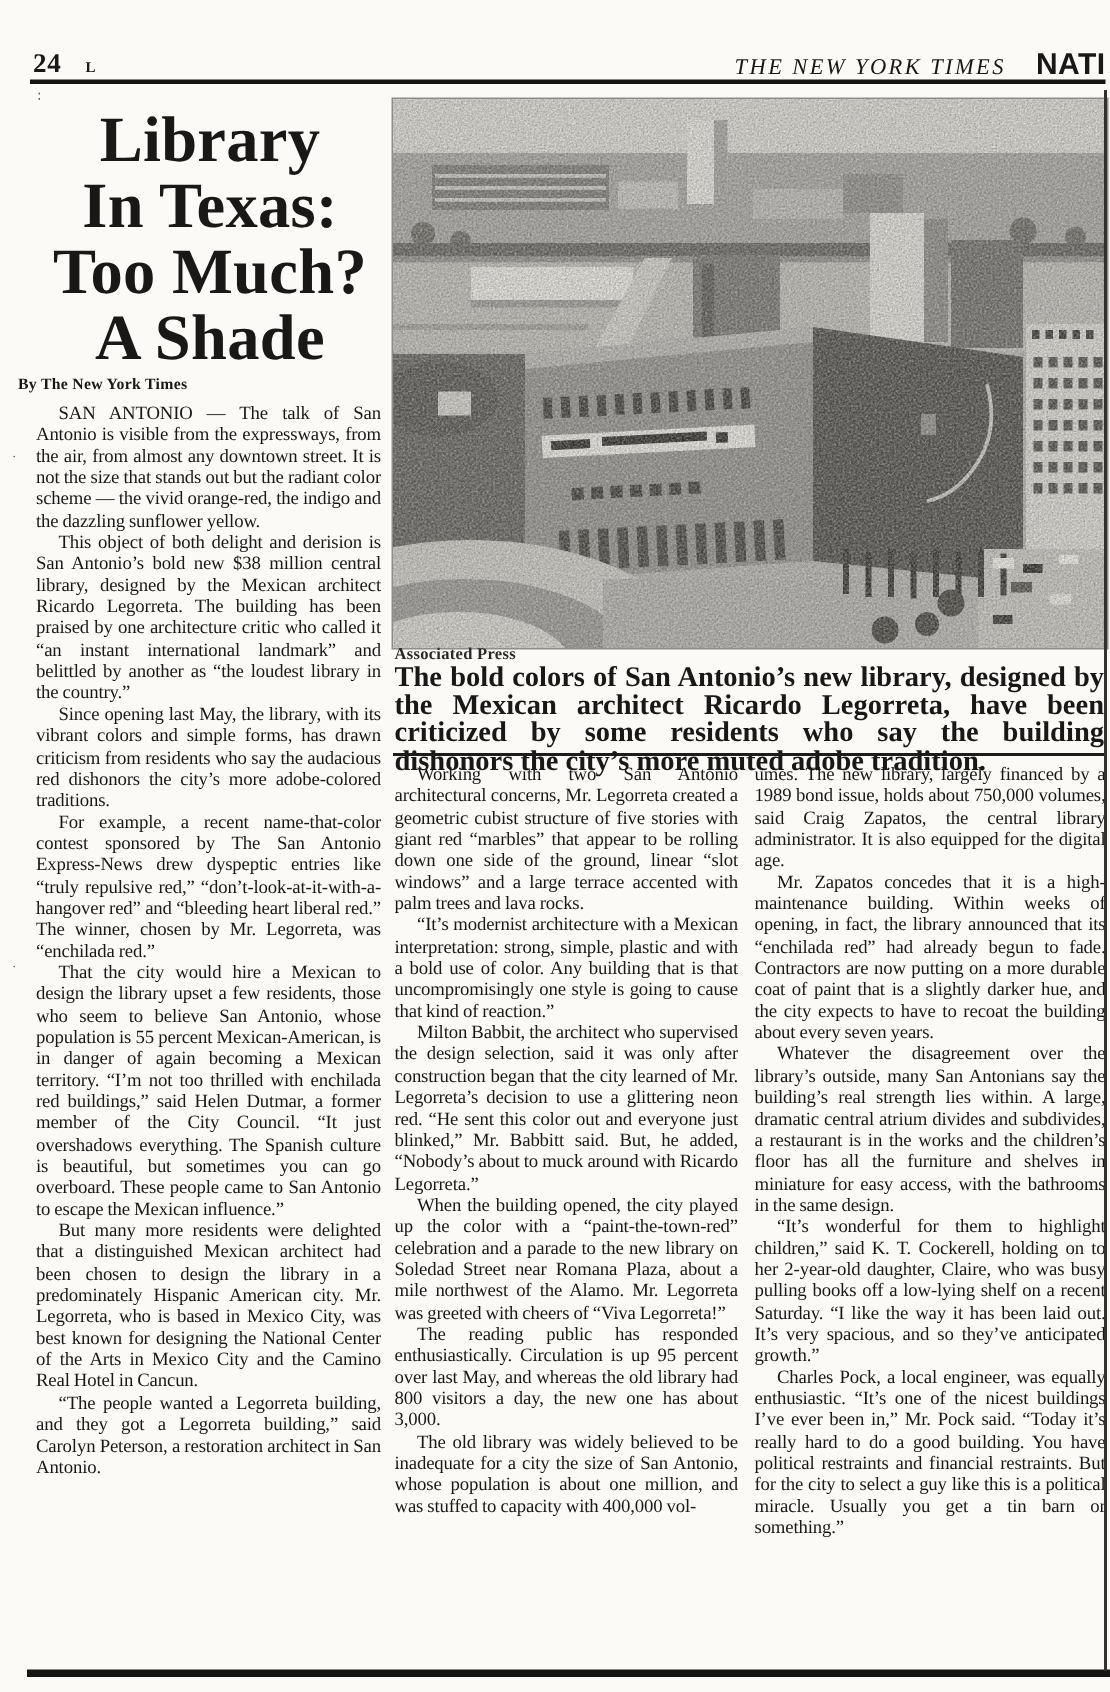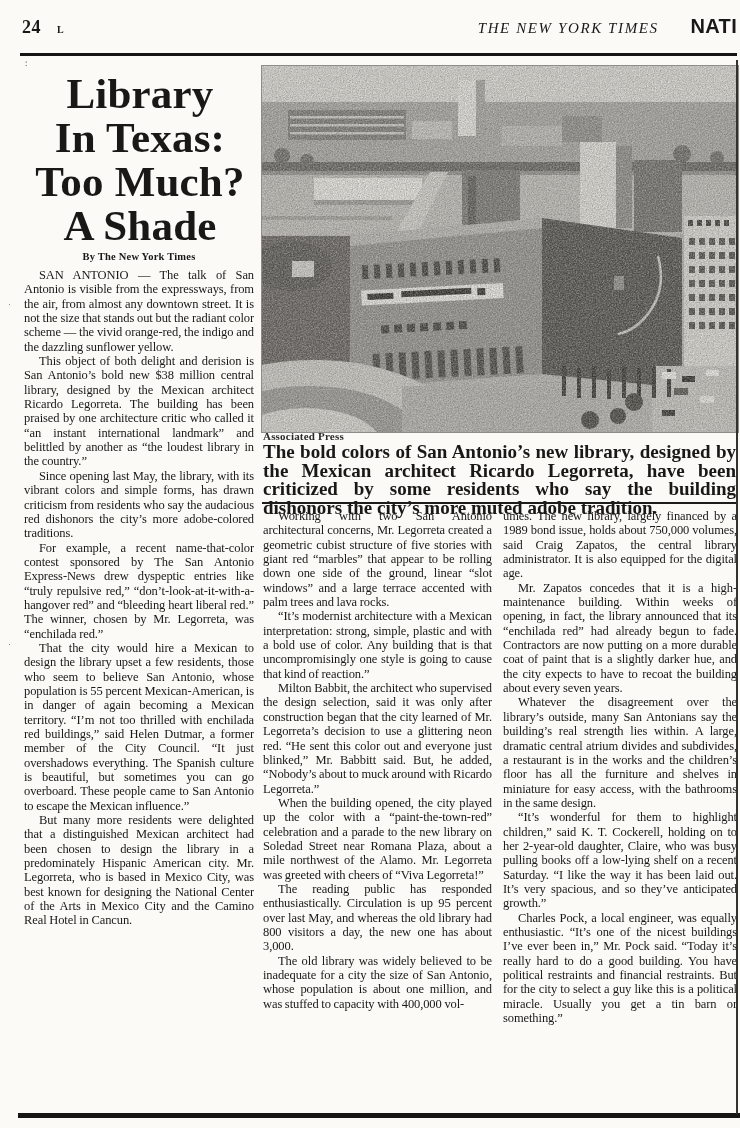--- a/index.html
+++ b/index.html
@@ -3,35 +3,35 @@
 <meta charset="utf-8">
 <style>
   html,body{margin:0;padding:0;}
   body{background:#e9e8e5;}
   .page{
     position:relative; width:740px; height:1128px; overflow:hidden;
     background:var(--paper,#fbfaf7); color:var(--ink,#1a1817);
     font-family:"Liberation Serif","DejaVu Serif",serif;
   }
   
-  .header-row{position:absolute; left:22px; top:12px; width:715px; height:26px;
-    display:flex; justify-content:space-between; align-items:flex-end;}
+  .header-row{position:absolute; left:22px; top:32px; width:715px; height:26px;
+    display:flex; justify-content:space-between; }
   .folio{display:flex; align-items:baseline;}
   .page-number{font-size:18px; font-weight:bold; letter-spacing:0.5px;}
   .edition-letter{font-size:10px; font-weight:bold; margin-left:16px;}
-  .masthead{display:flex; align-items:baseline;gap:32px;}
+  .masthead{display:flex; align-items:baseline;}
   .masthead-title{font-style:italic; font-size:15px; letter-spacing:1.6px; white-space:nowrap;}
   .section-label{font-family:"Liberation Sans","DejaVu Sans",sans-serif; font-weight:bold;
-    font-size:20px; letter-spacing:0.3px; margin-left:0;}
+    font-size:20px; letter-spacing:0.3px; margin-left:20px;}
   .header-rule{position:absolute; left:20px; top:53px; width:717px; height:3px; background:#171513;}
   
   .headline{position:absolute; left:26px; top:72px; width:228px;
     font-size:43px; line-height:44px; font-weight:600; letter-spacing:0.2px;text-align:center;}
   .headline span{display:block;}
-  .byline{position:absolute; left:24px; top:251px; width:230px; text-align:center;
+  .byline{position:absolute; left:12px; top:251px; width:230px; text-align:left;
     font-size:10.5px; font-weight:bold; letter-spacing:0.2px;}
   
   .col{position:absolute; overflow:hidden;}
   #col1{left:24px;  top:268px; width:230px; height:846px;}
   #col2{left:263px; top:509px; width:229px; height:605px;}
   #col3{left:503px; top:509px; width:234px; height:605px;}
   .para{margin:0; text-indent:15px; text-align:justify;
     font-size:12.5px; line-height:14.35px; letter-spacing:-0.1px; word-spacing:-0.3px;}
   #col3 .para:first-child{text-indent:0;}
   
@@ -254,20 +254,21 @@
   <div class="photo-caption">The bold colors of San Antonio’s new library, designed by the Mexican architect Ricardo Legorreta, have been criticized by some residents who say the building dishonors the city’s more muted adobe tradition.</div>
   <div class="caption-rule"></div>
 
   <div id="col1" class="col">
       <p class="para">SAN ANTONIO — The talk of San Antonio is visible from the expressways, from the air, from almost any downtown street. It is not the size that stands out but the radiant color scheme — the vivid orange-red, the indigo and the dazzling sunflower yellow.</p>
       <p class="para">This object of both delight and derision is San Antonio’s bold new $38 million central library, designed by the Mexican architect Ricardo Legorreta. The building has been praised by one architecture critic who called it “an instant international landmark” and belittled by another as “the loudest library in the country.”</p>
       <p class="para">Since opening last May, the library, with its vibrant colors and simple forms, has drawn criticism from residents who say the audacious red dishonors the city’s more adobe-colored traditions.</p>
       <p class="para">For example, a recent name-that-color contest sponsored by The San Antonio Express-News drew dyspeptic entries like “truly repulsive red,” “don’t-look-at-it-with-a-hangover red” and “bleeding heart liberal red.” The winner, chosen by Mr. Legorreta, was “enchilada red.”</p>
       <p class="para">That the city would hire a Mexican to design the library upset a few residents, those who seem to believe San Antonio, whose population is 55 percent Mexican-American, is in danger of again becoming a Mexican territory. “I’m not too thrilled with enchilada red buildings,” said Helen Dutmar, a former member of the City Council. “It just overshadows everything. The Spanish culture is beautiful, but sometimes you can go overboard. These people came to San Antonio to escape the Mexican influence.”</p>
       <p class="para">But many more residents were delighted that a distinguished Mexican architect had been chosen to design the library in a predominately Hispanic American city. Mr. Legorreta, who is based in Mexico City, was best known for designing the National Center of the Arts in Mexico City and the Camino Real Hotel in Cancun.</p>
+      <p class="para">“The people wanted a Legorreta building, and they got a Legorreta building,” said Carolyn Peterson, a restoration architect in San Antonio.</p>
     </div>
   <div id="col2" class="col">
       <p class="para">Working with two San Antonio architectural concerns, Mr. Legorreta created a geometric cubist structure of five stories with giant red “marbles” that appear to be rolling down one side of the ground, linear “slot windows” and a large terrace accented with palm trees and lava rocks.</p>
       <p class="para">“It’s modernist architecture with a Mexican interpretation: strong, simple, plastic and with a bold use of color. Any building that is that uncompromisingly one style is going to cause that kind of reaction.”</p>
       <p class="para">Milton Babbit, the architect who supervised the design selection, said it was only after construction began that the city learned of Mr. Legorreta’s decision to use a glittering neon red. “He sent this color out and everyone just blinked,” Mr. Babbitt said. But, he added, “Nobody’s about to muck around with Ricardo Legorreta.”</p>
       <p class="para">When the building opened, the city played up the color with a “paint-the-town-red” celebration and a parade to the new library on Soledad Street near Romana Plaza, about a mile northwest of the Alamo. Mr. Legorreta was greeted with cheers of “Viva Legorreta!”</p>
       <p class="para">The reading public has responded enthusiastically. Circulation is up 95 percent over last May, and whereas the old library had 800 visitors a day, the new one has about 3,000.</p>
       <p class="para">The old library was widely believed to be inadequate for a city the size of San Antonio, whose population is about one million, and was stuffed to capacity with 400,000 vol-</p>
     </div>
   <div id="col3" class="col">

